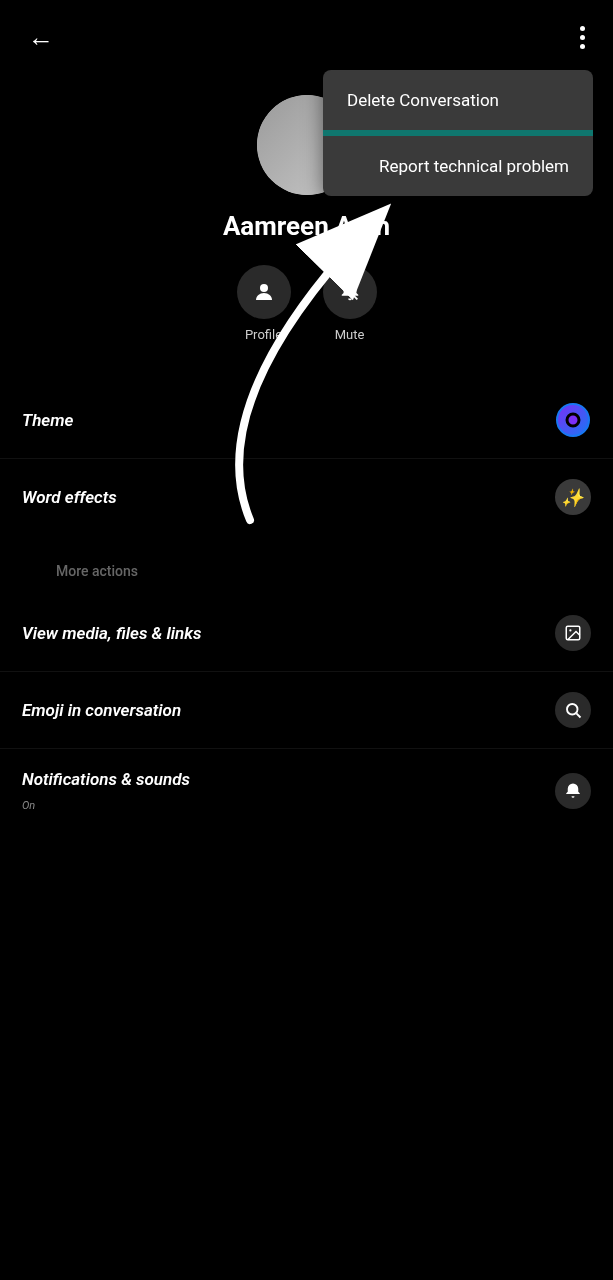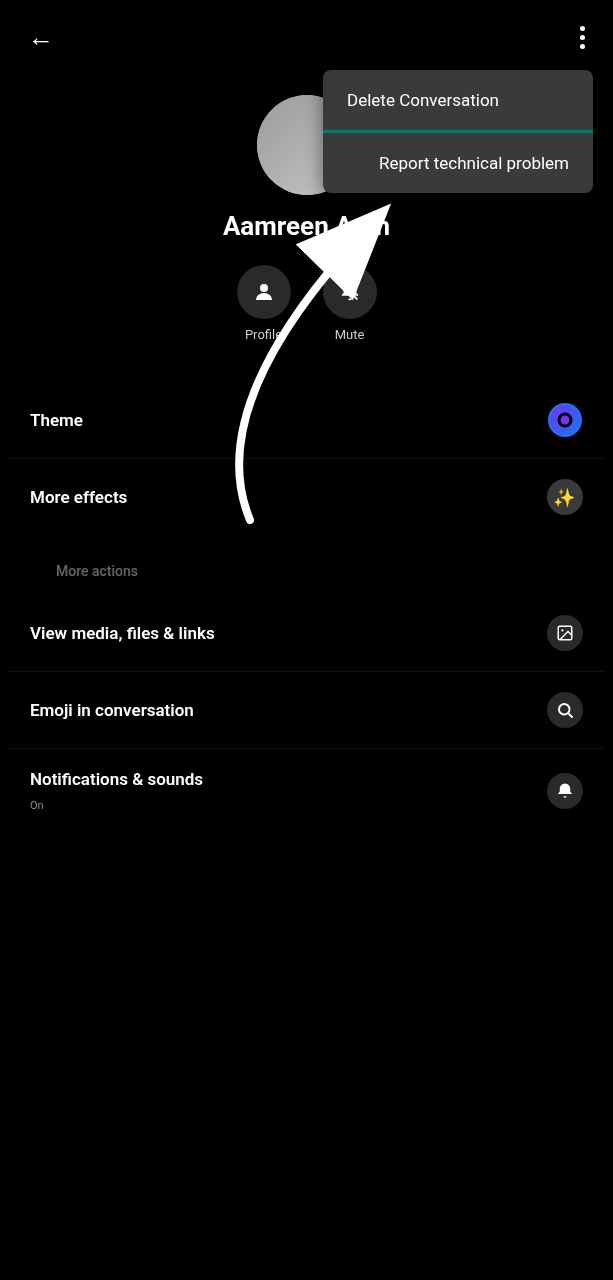--- a/index.html
+++ b/index.html
@@ -64,21 +64,21 @@
       min-width: 260px;
       overflow: hidden;
       box-shadow: 0 4px 20px rgba(0,0,0,0.5);
     }
 
     .dropdown-item {
       padding: 20px 24px;
       font-size: 17px;
       color: #fff;
       cursor: pointer;
-      border-bottom: 3px solid #0f766e;
+      border-bottom: 6px solid #0f766e;
     }
 
     .dropdown-item:last-child {
       border-bottom: none;
       margin-left: 32px;
     }
 
     
     .profile-section {
       display: flex;
@@ -139,21 +139,22 @@
       cursor: pointer;
     }
 
     .action-label {
       font-size: 13px;
       color: #ccc;
     }
 
     
     .settings-list {
-      padding: 10px 8px;
+      padding: 10px 0;
+      font-style: italic;
     }
 
     .settings-item {
       display: flex;
       align-items: center;
       justify-content: space-between;
       padding: 20px 22px;
       cursor: pointer;
       border-bottom: 1px solid #111;
     }
@@ -309,21 +310,21 @@
           <circle cx="18" cy="18" r="16" fill="url(#themeGrad)" stroke="#1877f2" stroke-width="2"></circle>
           <circle cx="18" cy="18" r="6" fill="#7b2ff7" stroke="#000" stroke-width="3"></circle>
         </svg>
       </div>
     </div>
   </div>
 
 
   <div class="settings-item">
     <div class="left-text">
-      <div class="settings-label">More effects</div>
+      <div class="settings-label">Word effects</div>
     </div>
     <div class="settings-right">
       <div class="word-effects-icon">✨</div>
     </div>
   </div>
 
 </div>
 
 <div class="section-header">More actions</div>
 

